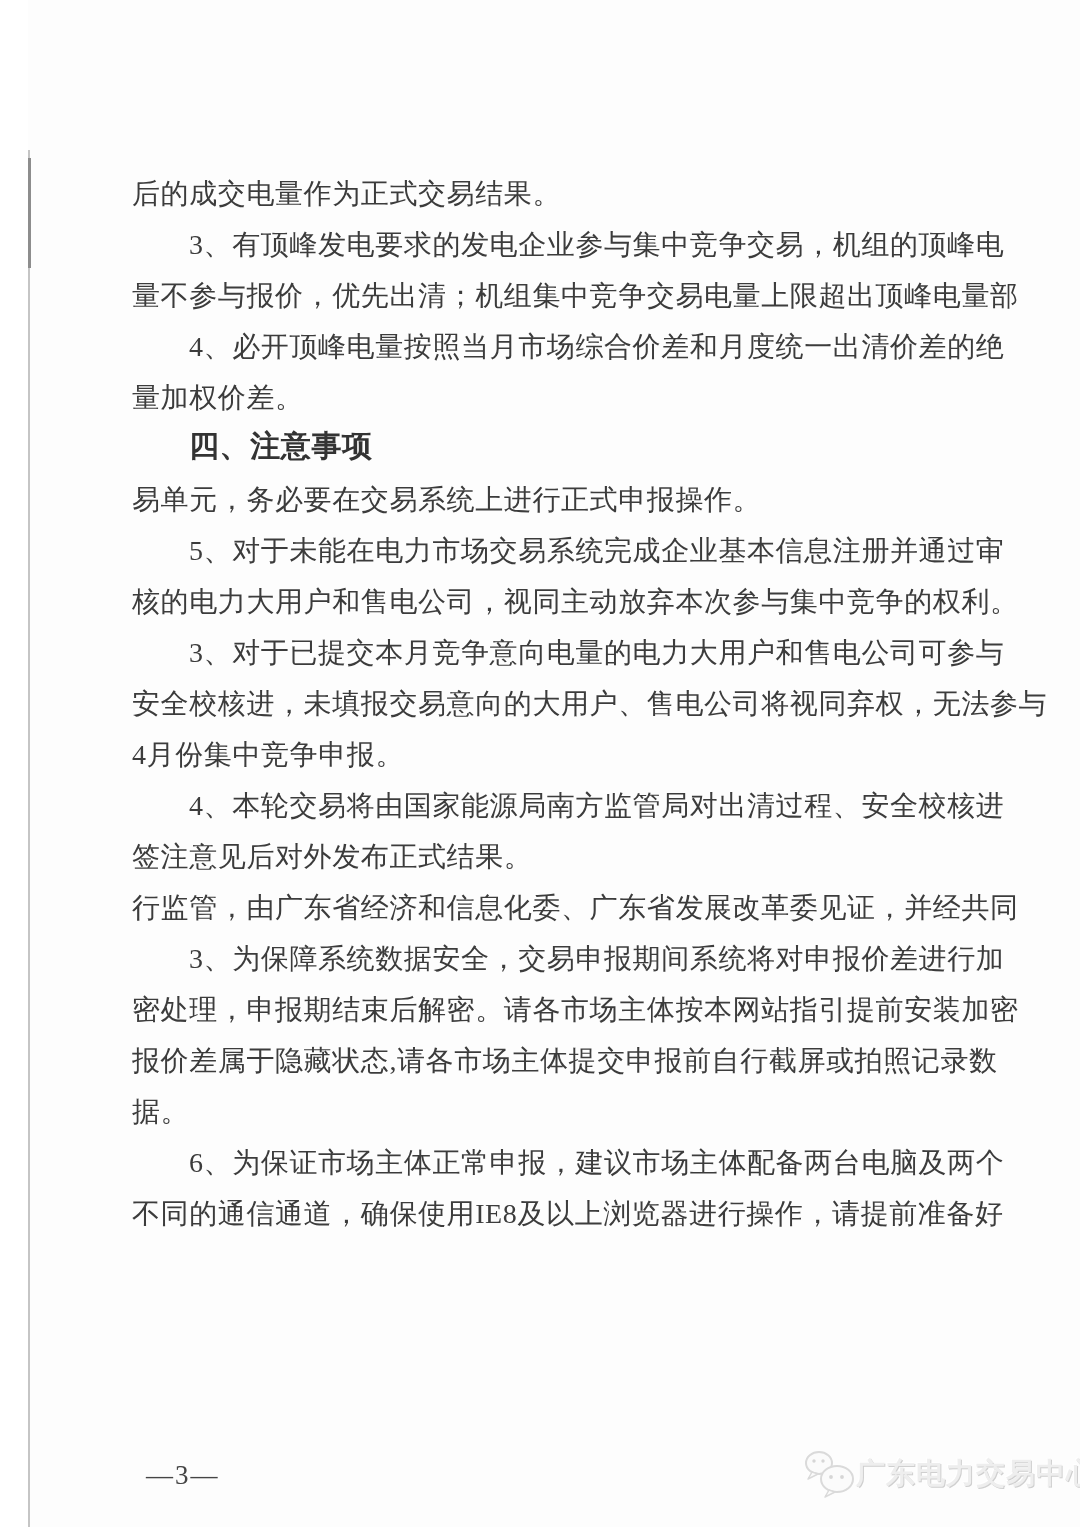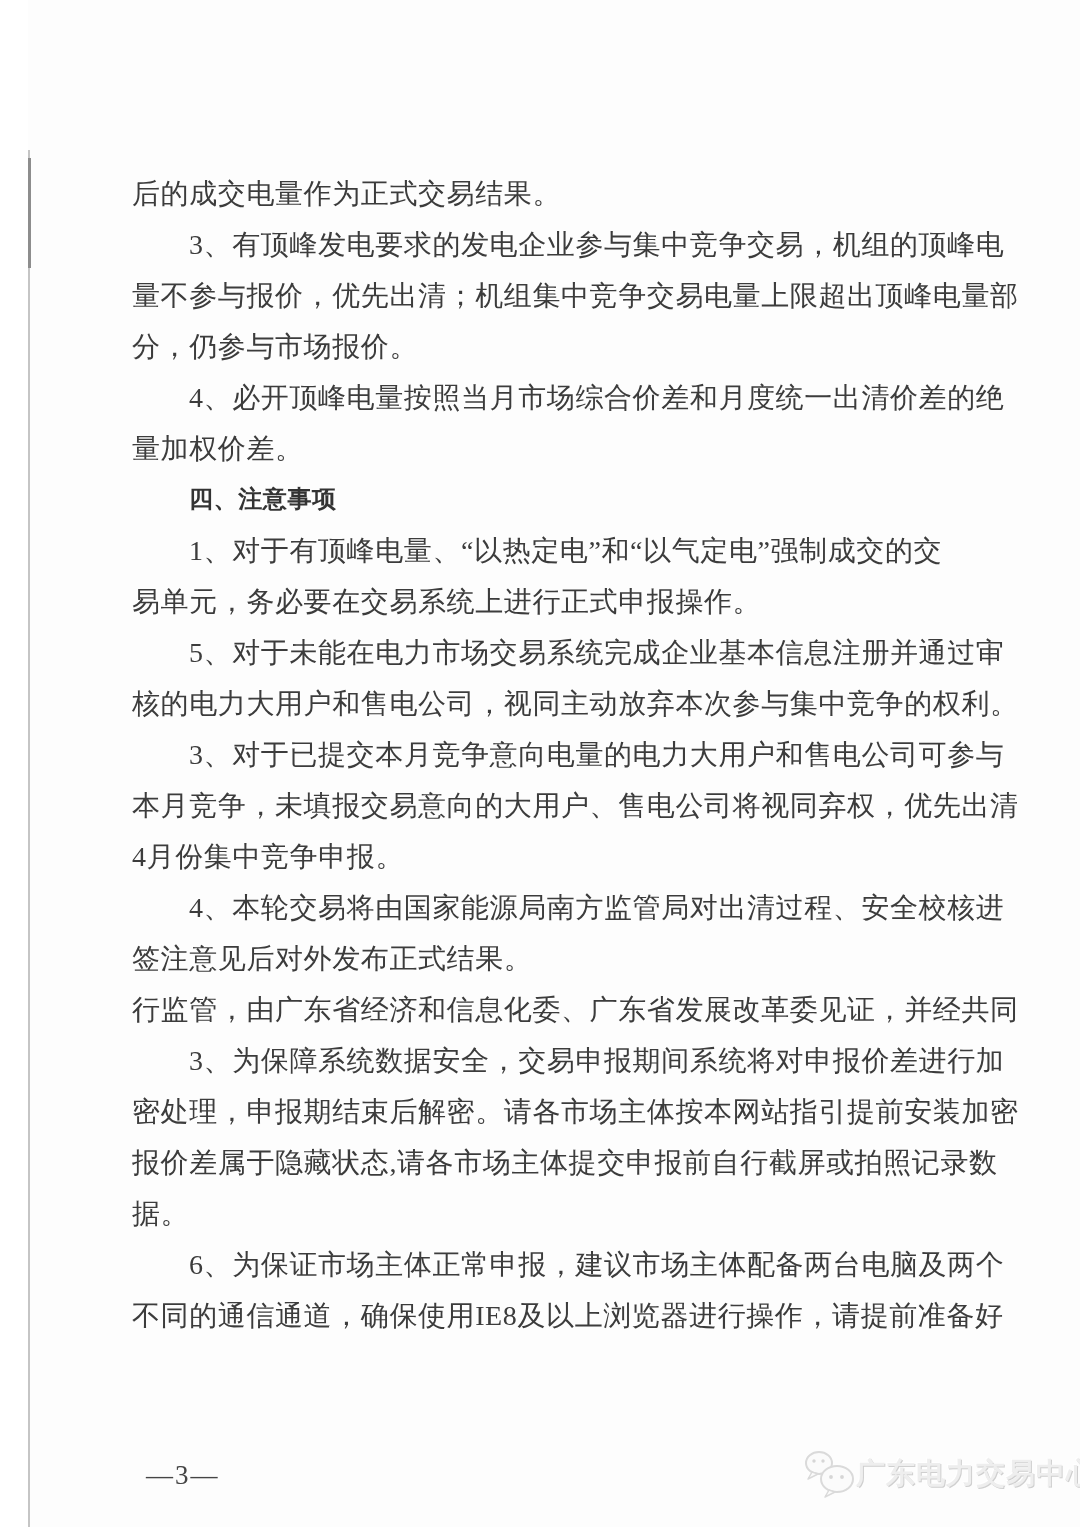--- a/index.html
+++ b/index.html
@@ -27,23 +27,23 @@
   .line{
     height:51px;
     line-height:51px;
     font-size:28px;
     letter-spacing:0.6px;
     color:#3c3c3c;
     white-space:nowrap;
   }
   .line.indent{padding-left:57px;}
   .line.heading{
-    font-family:Liberation Serif, serif;
+    font-family:Liberation Mono, monospace;
     font-weight:bold;
-    font-size:24px;
+    font-size:30px;
     color:#333333;
   }
   .page-number{
     position:absolute;
     left:118px;
     top:1460px;
     font-size:27px;
     letter-spacing:2px;
     color:#454545;
     font-family:"Liberation Serif", serif;
@@ -72,30 +72,28 @@
 <div class="page">
 
   <div class="edge-left"></div>
   <div class="edge-left-dark"></div>
   <div class="edge-right"></div>
 
   <div class="content">
     <div class="line">后的成交电量作为正式交易结果。</div>
     <div class="line indent">3、有顶峰发电要求的发电企业参与集中竞争交易，机组的顶峰电</div>
     <div class="line">量不参与报价，优先出清；机组集中竞争交易电量上限超出顶峰电量部</div>
-    <div class="line">分，仍参与市场报价。</div>
     <div class="line indent">4、必开顶峰电量按照当月市场综合价差和月度统一出清价差的绝</div>
     <div class="line">量加权价差。</div>
     <div class="line indent heading">四、注意事项</div>
-    <div class="line indent">1、对于有顶峰电量、“以热定电”和“以气定电”强制成交的交</div>
     <div class="line">易单元，务必要在交易系统上进行正式申报操作。</div>
     <div class="line indent">5、对于未能在电力市场交易系统完成企业基本信息注册并通过审</div>
     <div class="line">核的电力大用户和售电公司，视同主动放弃本次参与集中竞争的权利。</div>
     <div class="line indent">3、对于已提交本月竞争意向电量的电力大用户和售电公司可参与</div>
-    <div class="line">本月竞争，未填报交易意向的大用户、售电公司将视同弃权，优先出清</div>
+    <div class="line">安全校核进，未填报交易意向的大用户、售电公司将视同弃权，无法参与</div>
     <div class="line">4月份集中竞争申报。</div>
     <div class="line indent">4、本轮交易将由国家能源局南方监管局对出清过程、安全校核进</div>
     <div class="line">签注意见后对外发布正式结果。</div>
     <div class="line">行监管，由广东省经济和信息化委、广东省发展改革委见证，并经共同</div>
     <div class="line indent">3、为保障系统数据安全，交易申报期间系统将对申报价差进行加</div>
     <div class="line">密处理，申报期结束后解密。请各市场主体按本网站指引提前安装加密</div>
     <div class="line">报价差属于隐藏状态,请各市场主体提交申报前自行截屏或拍照记录数</div>
     <div class="line">据。</div>
     <div class="line indent">6、为保证市场主体正常申报，建议市场主体配备两台电脑及两个</div>
     <div class="line">不同的通信通道，确保使用IE8及以上浏览器进行操作，请提前准备好</div>

